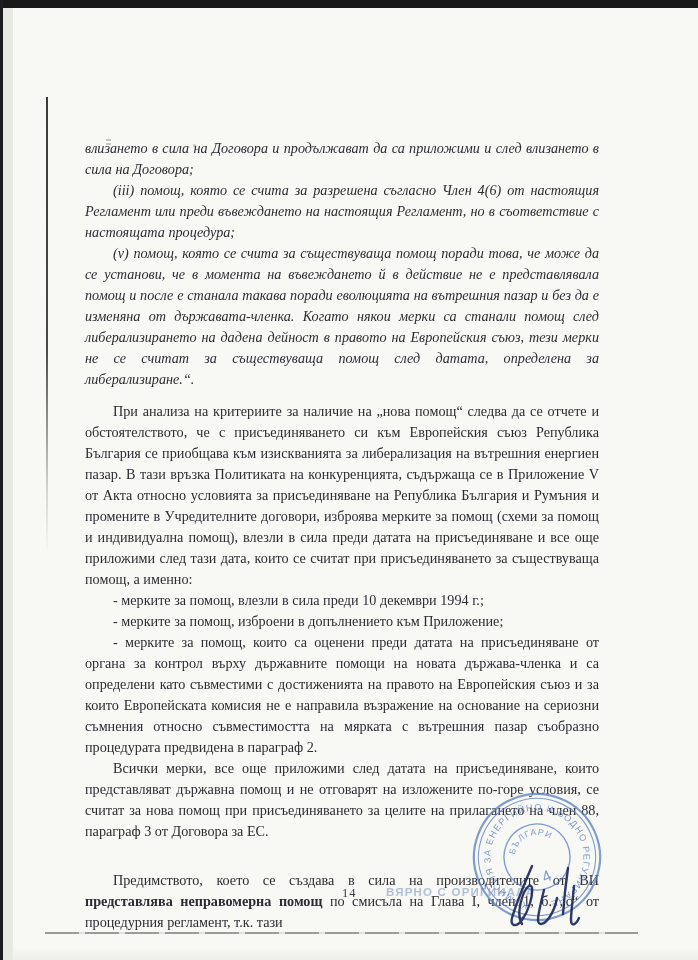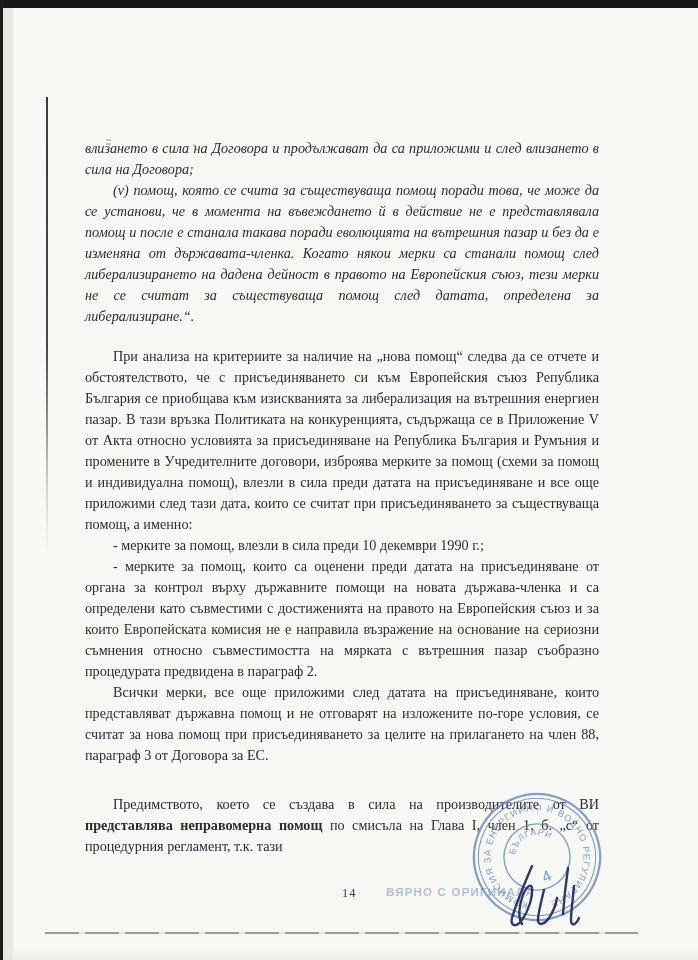--- a/index.html
+++ b/index.html
@@ -20,21 +20,21 @@
   .speck.a{left:106px;top:139px;width:5px;height:1.5px;box-shadow:0 4px 0 #9a9a96;}
   .speck.b{left:193px;top:144px;width:3px;height:3px;border-radius:50%;}
   .doc{
     position:absolute;left:85px;top:138px;width:514px;
     font-size:14.2px;line-height:21px;color:#2c2c33;
     text-align:justify;
   }
   .doc p{margin:0;}
   .doc p.indent{text-indent:28px;}
   .doc p.quote{font-style:italic;}
-  .doc p.sp-section{margin-top:19px;}
+  .doc p.sp-section{margin-top:11px;}
   .doc p.sp-block{margin-top:28px;}
   .doc .bold{font-weight:bold;}
   .pagenum{
     position:absolute;left:342px;top:886px;
     font-size:12.5px;color:#3b3b40;letter-spacing:1px;
   }
   .certify{
     position:absolute;left:386px;top:886px;white-space:nowrap;
     font-family:"Liberation Sans", sans-serif;
     font-size:11.5px;font-weight:bold;letter-spacing:1.2px;
@@ -56,23 +56,25 @@
   <div class="edge-top"></div>
   <div class="edge-left-black"></div>
   <div class="edge-left-strip"></div>
   <div class="shade-bottom"></div>
   <div class="fold-line"></div>
   <div class="speck a"></div>
   <div class="speck b"></div>
 
   <div class="doc">
       <p class="quote"><span>влизането в сила на Договора и продължават да са приложими и след влизането в сила на Договора;</span></p>
+      <p class="quote indent"><span>(iii) помощ, която се счита за разрешена съгласно Член 4(6) от настоящия Регламент или преди въвеждането на настоящия Регламент, но в съответствие с настоящата процедура;</span></p>
       <p class="quote indent"><span>(v) помощ, която се счита за съществуваща помощ поради това, че може да се установи, че в момента на въвеждането й в действие не е представлявала помощ и после е станала такава поради еволюцията на вътрешния пазар и без да е изменяна от държавата-членка. Когато някои мерки са станали помощ след либерализирането на дадена дейност в правото на Европейския съюз, тези мерки не се считат за съществуваща помощ след датата, определена за либерализиране.“.</span></p>
       <p class="body indent sp-section"><span>При анализа на критериите за наличие на „нова помощ“ следва да се отчете и обстоятелството, че с присъединяването си към Европейския съюз Република България се приобщава към изискванията за либерализация на вътрешния енергиен пазар. В тази връзка Политиката на конкуренцията, съдържаща се в Приложение V от Акта относно условията за присъединяване на Република България и Румъния и промените в Учредителните договори, изброява мерките за помощ (схеми за помощ и индивидуална помощ), влезли в сила преди датата на присъединяване и все още приложими след тази дата, които се считат при присъединяването за съществуваща помощ, а именно:</span></p>
-      <p class="body indent"><span>- мерките за помощ, влезли в сила преди 10 декември 1990 г.;</span></p>
+      <p class="body indent"><span>- мерките за помощ, влезли в сила преди 10 декември 1994 г.;</span></p>
+      <p class="body indent"><span>- мерките за помощ, изброени в допълнението към Приложение;</span></p>
       <p class="body indent"><span>- мерките за помощ, които са оценени преди датата на присъединяване от органа за контрол върху държавните помощи на новата държава-членка и са определени като съвместими с достиженията на правото на Европейския съюз и за които Европейската комисия не е направила възражение на основание на сериозни съмнения относно съвместимостта на мярката с вътрешния пазар съобразно процедурата предвидена в параграф 2.</span></p>
       <p class="body indent"><span>Всички мерки, все още приложими след датата на присъединяване, които представляват държавна помощ и не отговарят на изложените по-горе условия, се считат за нова помощ при присъединяването за целите на прилагането на член 88, параграф 3 от Договора за ЕС.</span></p>
       <p class="body indent sp-block"><span>Предимството, което се създава в сила на производителите от ВИ </span><span class="bold">представлява неправомерна помощ</span><span> по смисъла на Глава I, член 1, б. „с“ от процедурния регламент, т.к. тази</span></p>
     </div>
 
   <div class="pagenum">14</div>
 
   <div class="certify">ВЯРНО С ОРИГИНАЛА</div>
 
   <svg class="stamp-svg" width="136" height="146" viewBox="0 0 136 146">

